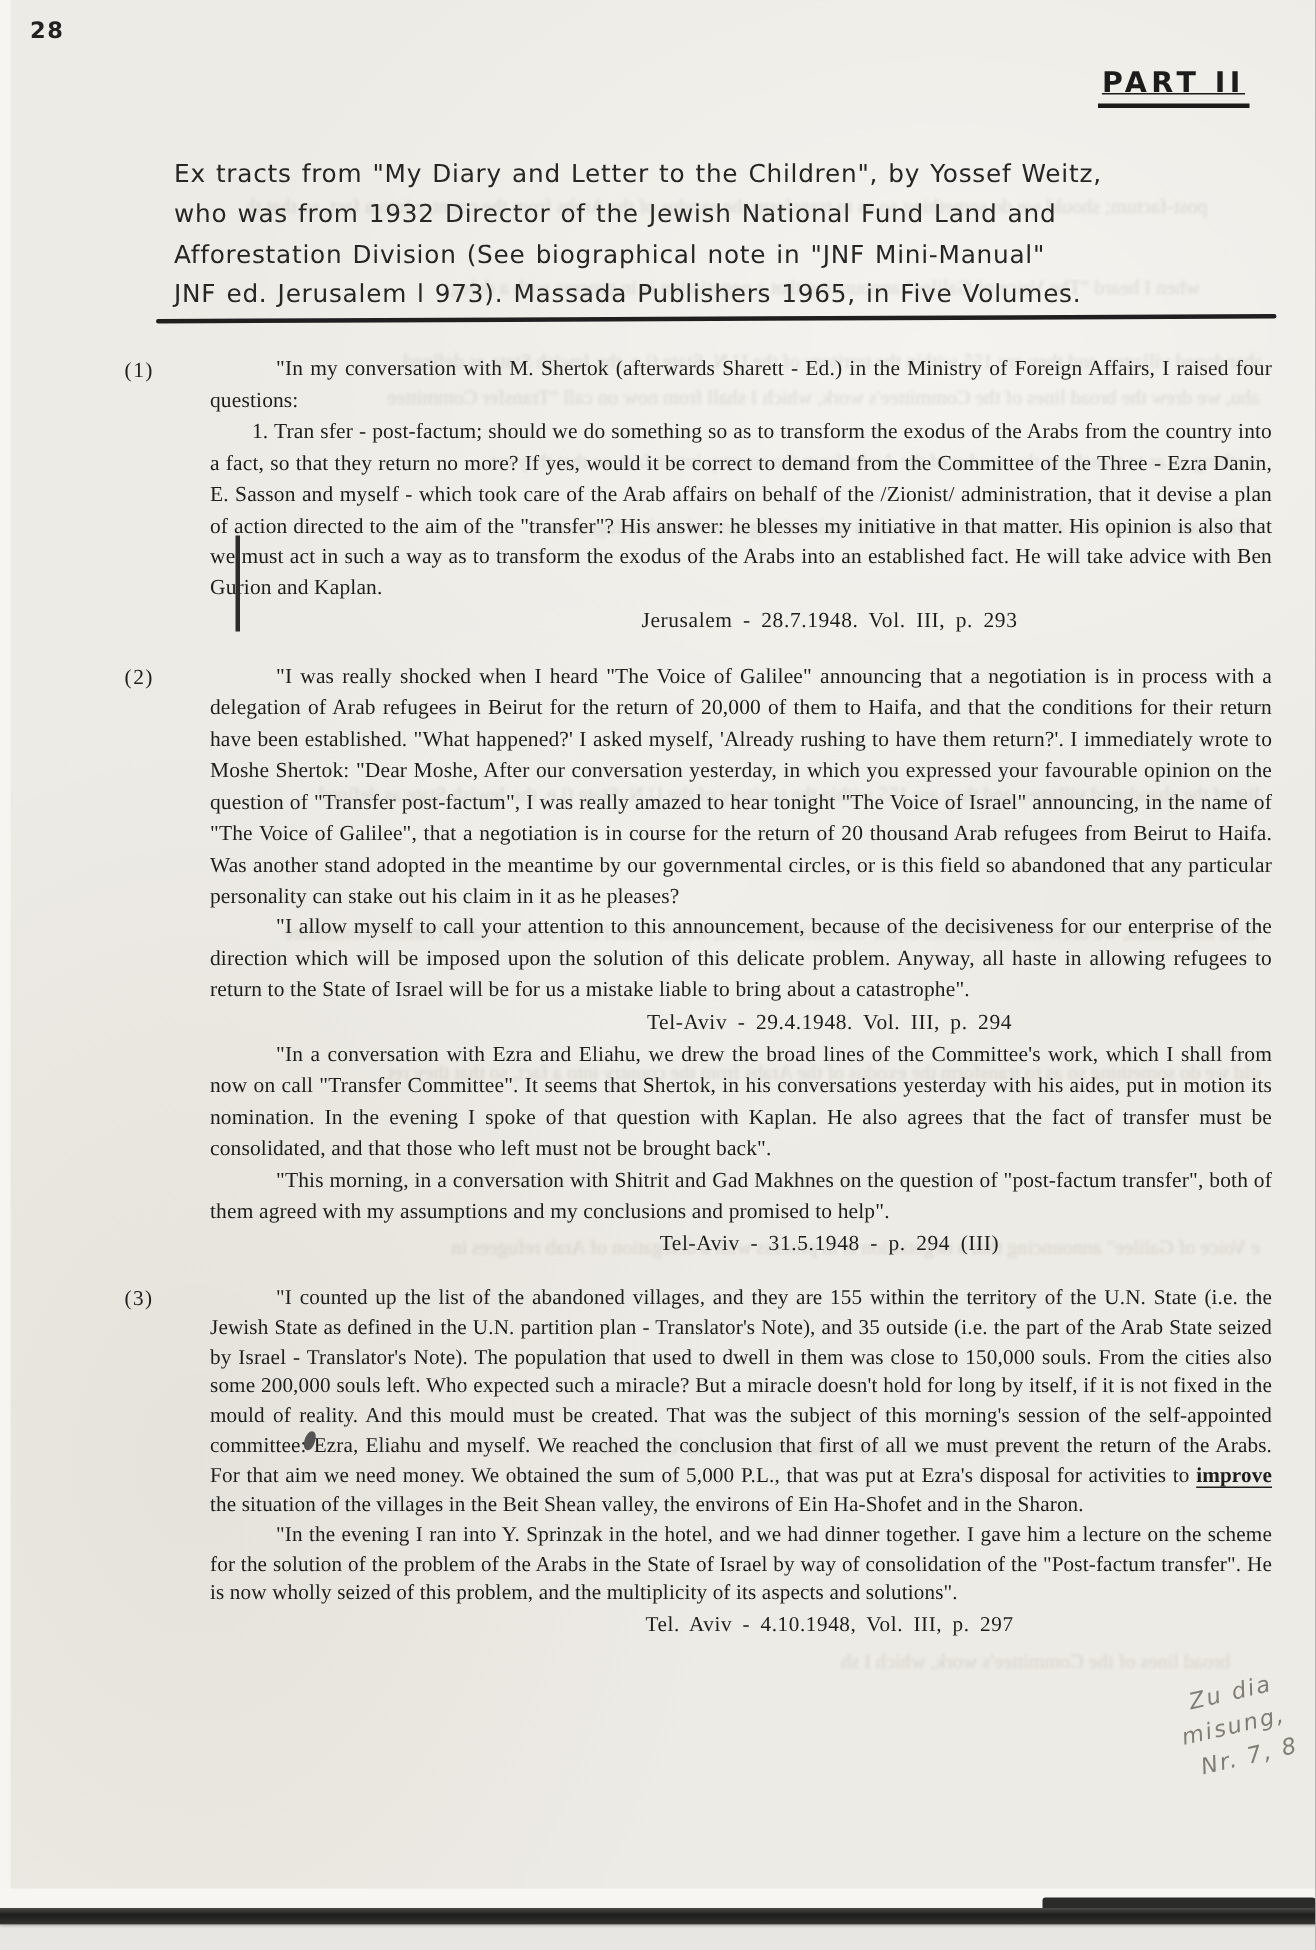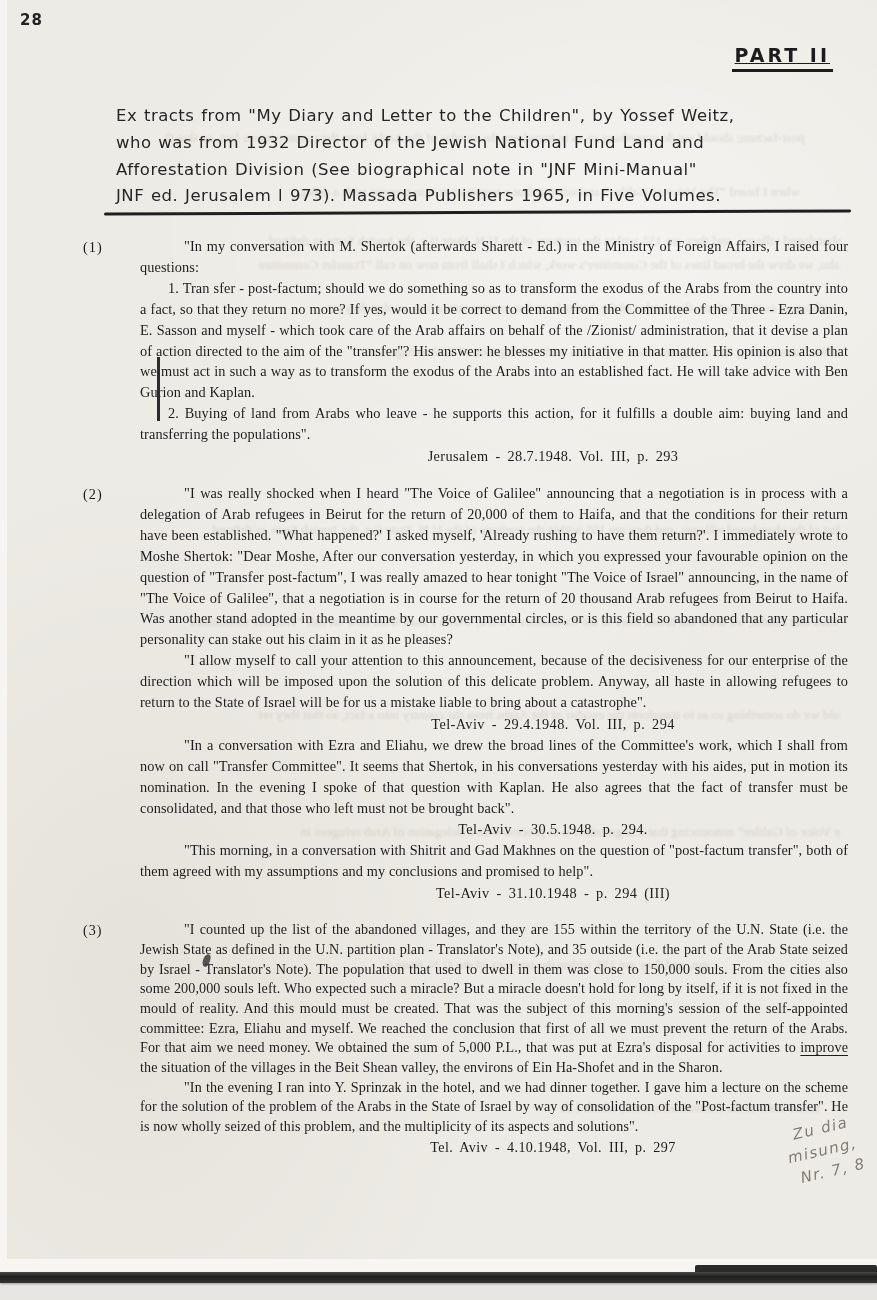--- a/index.html
+++ b/index.html
@@ -24,21 +24,21 @@
   .body-flow { position:absolute; top:236px; left:140px; width:708px; font-size:14.3px; line-height:20.9px; letter-spacing:0.1px; text-align:justify; z-index:2; }
   .section { position:relative; }
   .section + .section { margin-top:16px; }
   .sec-label { position:absolute; left:-57px; top:1px; letter-spacing:1px; text-align:left; }
   p.para  { margin:0; text-indent:44px; }
   p.item  { margin:0; text-indent:28px; }
   p.cite  { margin:1px 0 0 0; text-indent:0; text-align:center; padding-left:118px; word-spacing:3px; letter-spacing:0.4px; }
   .mt-s { margin-top:3px; }
   .mt-m { margin-top:15px; }
   .section-3 { font-size:14.1px; line-height:19.7px; }
-  .u { text-decoration:underline; text-underline-offset:3px; }
+  .u { text-decoration:underline; text-underline-offset:3px;font-weight:bold; }
 
   .margin-rule { position:absolute; left:157px; top:357px; width:2.5px; height:64px; background:#2c2c2c; z-index:3; }
   .ink-mark { position:absolute; left:203px; top:954px; width:7px; height:13px; background:#3b3b3b; border-radius:60% 40% 55% 45%; transform:rotate(14deg); opacity:0.85; z-index:3; }
 
   .handwriting { position:absolute; top:1116px; left:797px; transform:rotate(-13deg); font:italic 15px/22px "DejaVu Sans", sans-serif; color:#7f7d74; letter-spacing:1.5px; white-space:nowrap; z-index:4; }
   .handwriting div { margin:0; }
   .hw-2 { margin-left:-10px !important; }
   .hw-3 { margin-left:-2px !important; }
 
   .bleed { position:absolute; transform:scaleX(-1); filter:blur(1.1px); color:rgba(106,100,88,0.17); font-size:13.5px; line-height:20px; white-space:nowrap; overflow:hidden; pointer-events:none; z-index:1; font-family:"Liberation Serif", serif; }
@@ -77,33 +77,31 @@
 JNF ed. Jerusalem l 973).   Massada Publishers 1965, in Five Volumes.</div>
 
   <div class="divider"></div>
 
   <div class="body-flow">
 
     <div class="section">
       <span class="sec-label">(1)</span>
       <p class="para">"In my conversation with M. Shertok (afterwards Sharett - Ed.) in the Ministry of Foreign Affairs, I raised four questions:</p>
       <p class="item">1. Tran sfer - post-factum; should we do something so as to transform the exodus of the Arabs from the country into a fact, so that they return no more? If yes, would it be correct to demand from the Committee of the Three - Ezra Danin, E. Sasson and myself - which took care of the Arab affairs on behalf of the /Zionist/ administration, that it devise a plan of action directed to the aim of the "transfer"? His answer: he blesses my initiative in that matter. His opinion is also that we must act in such a way as to transform the exodus of the Arabs into an established fact. He will take advice with Ben Gurion and Kaplan.</p>
-      <p class="item">2. Buying of land from Arabs who leave - he supports this action, for it fulfills a double aim: buying land and transferring the populations".</p>
       <p class="cite">Jerusalem - 28.7.1948. Vol. III, p. 293</p>
     </div>
 
     <div class="section">
       <span class="sec-label">(2)</span>
       <p class="para">"I was really shocked when I heard "The Voice of Galilee" announcing that a negotiation is in process with a delegation of Arab refugees in Beirut for the return of 20,000 of them to Haifa, and that the conditions for their return have been established. "What happened?' I asked myself, 'Already rushing to have them return?'. I immediately wrote to Moshe Shertok: "Dear Moshe, After our conversation yesterday, in which you expressed your favourable opinion on the question of "Transfer post-factum", I was really amazed to hear tonight "The Voice of Israel" announcing, in the name of "The Voice of Galilee", that a negotiation is in course for the return of 20 thousand Arab refugees from Beirut to Haifa. Was another stand adopted in the meantime by our governmental circles, or is this field so abandoned that any particular personality can stake out his claim in it as he pleases?</p>
       <p class="para mt-s">"I allow myself to call your attention to this announcement, because of the decisiveness for our enterprise of the direction which will be imposed upon the solution of this delicate problem. Anyway, all haste in allowing refugees to return to the State of Israel will be for us a mistake liable to bring about a catastrophe".</p>
       <p class="cite">Tel-Aviv - 29.4.1948. Vol. III, p. 294</p>
       <p class="para mt-m">"In a conversation with Ezra and Eliahu, we drew the broad lines of the Committee's work, which I shall from now on call "Transfer Committee". It seems that Shertok, in his conversations yesterday with his aides, put in motion its nomination. In the evening I spoke of that question with Kaplan. He also agrees that the fact of transfer must be consolidated, and that those who left must not be brought back".</p>
-      <p class="cite">Tel-Aviv - 30.5.1948. p. 294.</p>
       <p class="para mt-m">"This morning, in a conversation with Shitrit and Gad Makhnes on the question of "post-factum transfer", both of them agreed with my assumptions and my conclusions and promised to help".</p>
-      <p class="cite">Tel-Aviv - 31.10.1948 - p. 294 (III)</p>
+      <p class="cite">Tel-Aviv - 31.5.1948 - p. 294 (III)</p>
     </div>
 
     <div class="section section-3">
       <span class="sec-label">(3)</span>
       <p class="para"><span>"I counted up the list of the abandoned villages, and they are 155 within the territory of the U.N. State (i.e. the Jewish State as defined in the U.N. partition plan - Translator's Note), and 35 outside (i.e. the part of the Arab State seized by Israel - Translator's Note). The population that used to dwell in them was close to 150,000 souls. From the cities also some 200,000 souls left. Who expected such a miracle? But a miracle doesn't hold for long by itself, if it is not fixed in the mould of reality. And this mould must be created. That was the subject of this morning's session of the self-appointed committee: Ezra, Eliahu and myself. We reached the conclusion that first of all we must prevent the return of the Arabs. For that aim we need money. We obtained the sum of 5,000 P.L., that was put at Ezra's disposal for activities to </span><span class="u">improve</span><span> the situation of the villages in the Beit Shean valley, the environs of Ein Ha-Shofet and in the Sharon.</span></p>
       <p class="para mt-s">"In the evening I ran into Y. Sprinzak in the hotel, and we had dinner together. I gave him a lecture on the scheme for the solution of the problem of the Arabs in the State of Israel by way of consolidation of the "Post-factum transfer". He is now wholly seized of this problem, and the multiplicity of its aspects and solutions".</p>
       <p class="cite">Tel. Aviv - 4.10.1948, Vol. III, p. 297</p>
     </div>
 
   </div>

